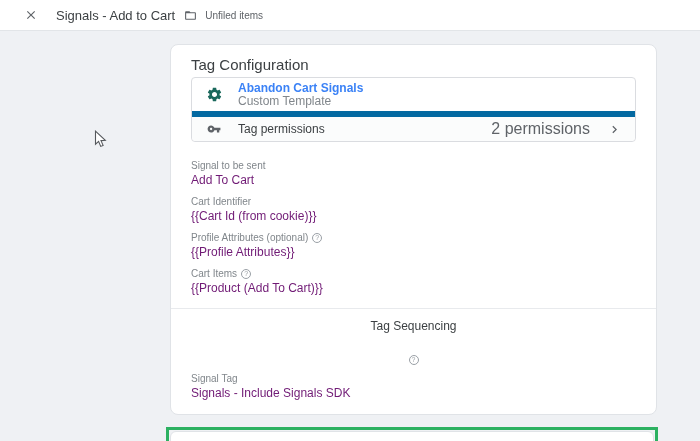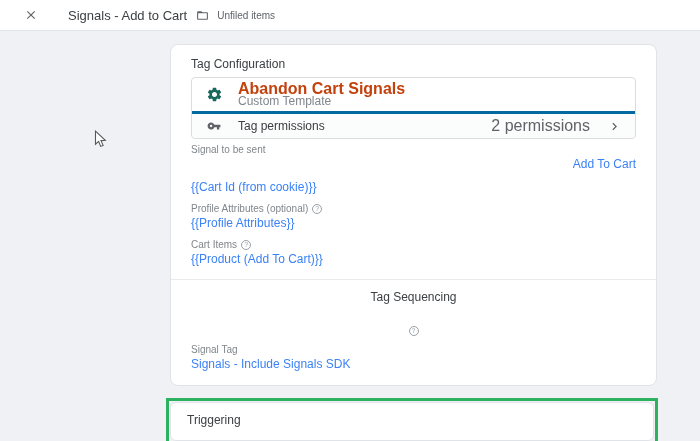--- a/index.html
+++ b/index.html
@@ -9,53 +9,53 @@
     font-family:"Liberation Sans","DejaVu Sans",sans-serif;
     background:#eff1f4; color:#202124;
   }
 
   
   .topbar {
     height:31px; background:#ffffff; border-bottom:1px solid #e2e5e8;
     display:flex; align-items:center; padding:0 0 0 22px;
   }
   .close-btn { width:18px; height:18px; display:flex; align-items:center; justify-content:center; cursor:pointer; }
-  .page-title { margin-left:28px; font-size:13px; color:#3c4043; white-space:nowrap; }
+  .page-title { margin-left:16px; font-size:13px; color:#3c4043; white-space:nowrap; }
   .folder-chip { display:flex; align-items:center; gap:8px; margin-left:9px; cursor:pointer; }
   .folder-chip span { font-size:10px; color:#5f6368; }
 
   
   main { position:relative; height:410px; }
   .cursor { position:absolute; left:94px; top:86px; z-index:5; }
 
   .card {
     background:#fff; border:1px solid #e0e3e7; border-radius:8px;
     width:487px; margin-left:170px;
   }
   .card-config { margin-top:13px; padding:12px 20px 13px; }
-  .section-heading { font-size:12px; color:#3c4043; line-height:15px; }
+  .section-heading { font-size:15px; color:#3c4043; line-height:15px; }
 
   .small-label { font-size:10px; color:#80868b; line-height:12px; display:flex; align-items:center; gap:4px; }
   .mt12 { margin-top:12px; }
 
   .tagtype-box { border:1px solid #dadce0; border-radius:4px; margin-top:5px; }
   .tagtype-main { display:flex; align-items:center; gap:15px; padding:4px 13px; min-height:30px; cursor:pointer; }
   .icon-col { width:18px; display:flex; justify-content:center; flex:none; }
-  .tagtype-name { font-size:16px; font-weight:bold; color:#c2410c; line-height:13px; }
+  .tagtype-name { font-size:12px; font-weight:bold; color:#3b82f6; line-height:13px; }
   .tagtype-sub { font-size:12px; color:#80868b; line-height:12px; }
   .perm-row {
     display:flex; align-items:center; gap:15px; padding:3px 13px; min-height:20px;
-    border-top:3px solid #0369a1; background:#fbfcfc; border-radius:0 0 4px 4px; cursor:pointer;
+    border-top:6px solid #0369a1; background:#fbfcfc; border-radius:0 0 4px 4px; cursor:pointer;
   }
   .perm-label { font-size:12px; color:#3c4043; }
   .perm-count { margin-left:auto; font-size:16px; color:#5f6368; }
   .perm-chevron { display:flex; align-items:center; margin-left:2px; }
 
   .field { margin-top:8px; }
-  .field-value { font-size:12px; color:#3b82f6; line-height:15px; margin-top:1px; }
+  .field-value { font-size:12px; color:#701a75; line-height:15px; margin-top:1px; }
   .help-icon {
     width:10px; height:10px; border:1px solid #9aa0a6; border-radius:50%;
     color:#9aa0a6; font-size:7px; line-height:8px; display:inline-flex;
     align-items:center; justify-content:center; flex:none;
   }
 
   .divider { height:1px; background:#e8eaed; margin:12px -20px 10px; }
   .seq-heading { font-size:12px; color:#3c4043; display:flex; align-items:center; gap:22px;flex-direction:column; }
 
   
@@ -114,26 +114,27 @@
         <div class="perm-label">Tag permissions</div>
         <div class="perm-count">2 permissions</div>
         <div class="perm-chevron">
           <svg width="15" height="15" viewBox="0 0 24 24">
               <path fill="#5f6368" d="M10 6L8.59 7.41 13.17 12l-4.58 4.59L10 18l6-6z"></path>
             </svg>
         </div>
       </div>
     </div>
 
-    <div class="field" style="margin-top:5px;text-align:right;">
+    <div class="field" style="margin-top:18px;">
       <div class="small-label">Signal to be sent</div>
       <div class="field-value">Add To Cart</div>
     </div>
 
     <div class="field">
+      <div class="small-label">Cart Identifier</div>
       <div class="field-value">{{Cart Id (from cookie)}}</div>
     </div>
 
     <div class="field">
       <div class="small-label">
         <span>Profile Attributes (optional)</span>
         <span class="help-icon">?</span>
       </div>
       <div class="field-value">{{Profile Attributes}}</div>
     </div>

